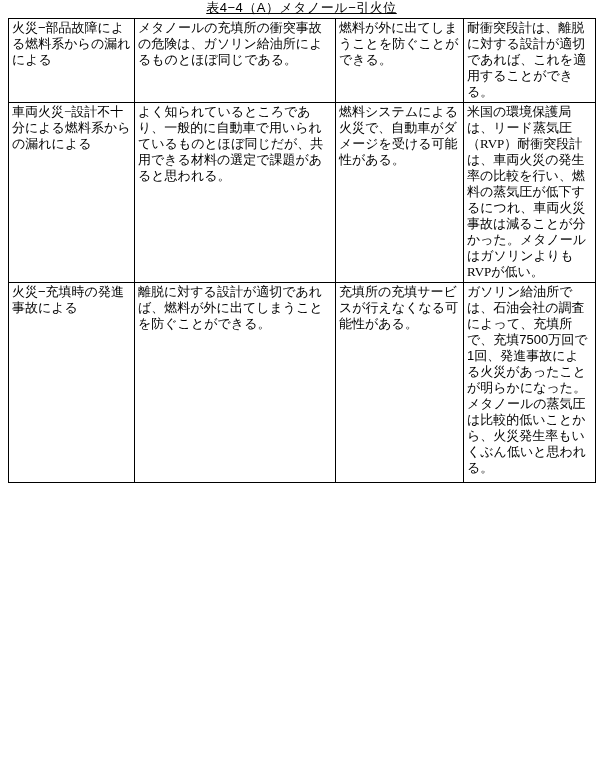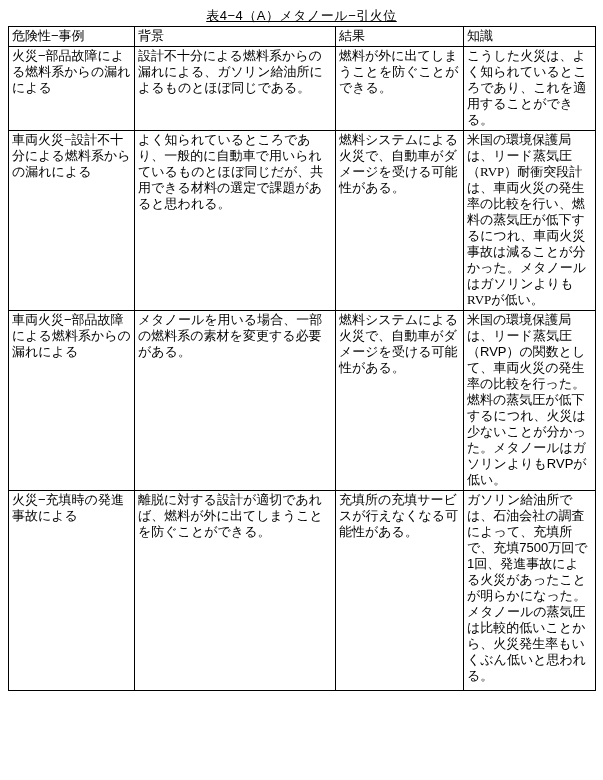--- a/index.html
+++ b/index.html
@@ -13,21 +13,21 @@
   .page {
     width: 603px;
     height: 780px;
     background: #ffffff;
     overflow: hidden;
   }
   .title {
     text-align: center;
     font-size: 13px;
     line-height: 16px;
-    padding-top: 8px;
+    padding-top: 0;
     text-decoration: underline;
     letter-spacing: 0.5px;
   }
   table.main {
     border-collapse: collapse;
     table-layout: fixed;
     width: 587px;
     margin-left: 8px;
     margin-top: 2px;
   }
@@ -60,47 +60,35 @@
   <div class="title">表4−4（A）メタノール−引火位</div>
 
   <table class="main">
     <colgroup>
       <col class="c1">
         <col class="c2">
         <col class="c3">
         <col class="c4">
     </colgroup>
     <tbody>
-      <tr class="hdr">
-        <th>危険性−事例</th>
-        <th>背景</th>
-        <th>結果</th>
-        <th>知識</th>
-      </tr>
 
       <tr class="r1">
         <td>火災−部品故障による燃料系からの漏れによる</td>
-        <td>設計不十分による燃料系からの漏れによる、ガソリン給油所によるものとほぼ同じである。</td>
+        <td>メタノールの充填所の衝突事故の危険は、ガソリン給油所によるものとほぼ同じである。</td>
         <td>燃料が外に出てしまうことを防ぐことができる。</td>
-        <td>こうした火災は、よく知られているところであり、これを適用することができる。</td>
+        <td>耐衝突段計は、離脱に対する設計が適切であれば、これを適用することができる。</td>
       </tr>
 
       <tr class="r2">
         <td>車両火災−設計不十分による燃料系からの漏れによる</td>
         <td>よく知られているところであり、一般的に自動車で用いられているものとほぼ同じだが、共用できる材料の選定で課題があると思われる。</td>
         <td>燃料システムによる火災で、自動車がダメージを受ける可能性がある。</td>
         <td>米国の環境保護局は、リード蒸気圧（RVP）耐衝突段計は、車両火災の発生率の比較を行い、燃料の蒸気圧が低下するにつれ、車両火災事故は減ることが分かった。メタノールはガソリンよりもRVPが低い。</td>
       </tr>
 
-      <tr class="r3">
-        <td>車両火災−部品故障による燃料系からの漏れによる</td>
-        <td>メタノールを用いる場合、一部の燃料系の素材を変更する必要がある。</td>
-        <td>燃料システムによる火災で、自動車がダメージを受ける可能性がある。</td>
-        <td>米国の環境保護局は、リード蒸気圧（RVP）の関数として、車両火災の発生率の比較を行った。燃料の蒸気圧が低下するにつれ、火災は少ないことが分かった。メタノールはガソリンよりもRVPが低い。</td>
-      </tr>
 
 
       <tr class="r5">
         <td>火災−充填時の発進事故による</td>
         <td>離脱に対する設計が適切であれば、燃料が外に出てしまうことを防ぐことができる。</td>
         <td>充填所の充填サービスが行えなくなる可能性がある。</td>
         <td>ガソリン給油所では、石油会社の調査によって、充填所で、充填7500万回で1回、発進事故による火災があったことが明らかになった。メタノールの蒸気圧は比較的低いことから、火災発生率もいくぶん低いと思われる。</td>
       </tr>
     </tbody>
   </table>

